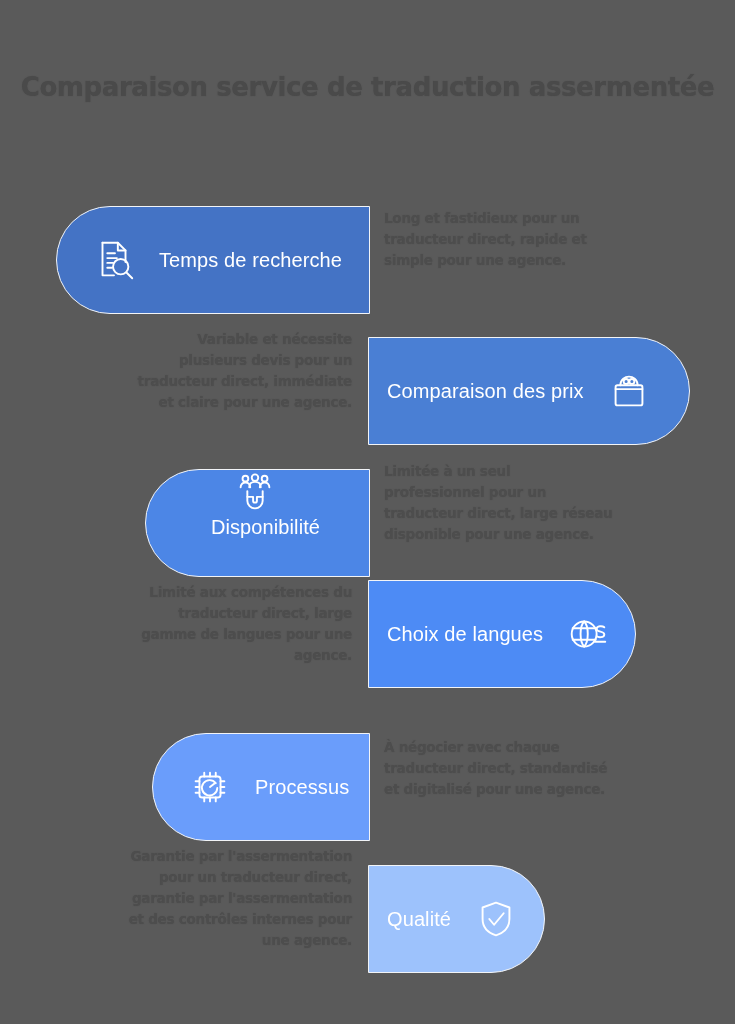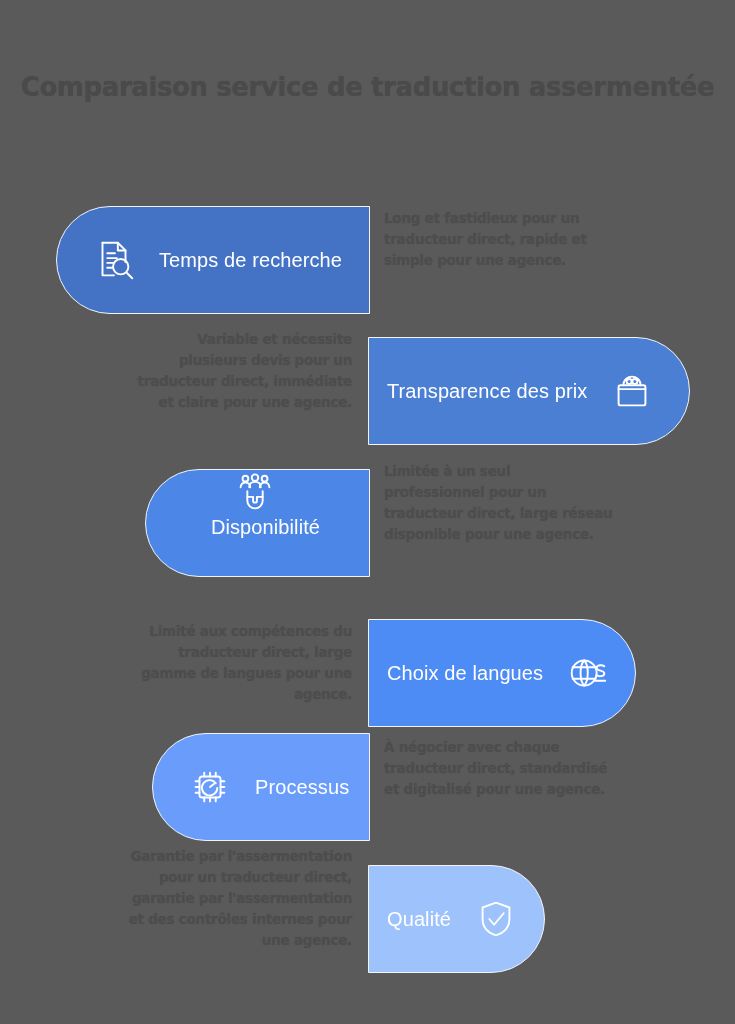--- a/index.html
+++ b/index.html
@@ -121,21 +121,21 @@
           <path d="M37 37 l6 6"></path>
         </svg>
       </span>
       <span class="pill-label">Temps de recherche</span>
     </div>
     <div class="desc align-left" style="left: 384px; top: 26px; width: 215px; color: rgb(77, 77, 77);">Long et fastidieux pour un traducteur direct, rapide et simple pour une agence.</div>
   </div>
 
   <div class="row" style="top:313px">
     <div class="pill right-round icon-last" style="left: 368px; width: 322px; background: rgb(74, 127, 212); border-color: rgb(242, 244, 247); color: rgb(255, 255, 255);">
-      <span class="pill-label">Transparence des prix</span>
+      <span class="pill-label">Comparaison des prix</span>
       <span class="pill-icon">
         <svg viewBox="0 0 48 48" fill="none" stroke="#ffffff" stroke-width="2" stroke-linecap="round" stroke-linejoin="round">
           <rect x="10" y="18" width="28" height="21" rx="2"></rect>
           <path d="M10 22 h28"></path>
           <path d="M15 18 C15 12 20 9 24 9 C28 9 33 12 33 18"></path>
           <circle cx="21" cy="14" r="2.6"></circle>
           <circle cx="27" cy="14" r="2.6"></circle>
         </svg>
       </span>
     </div>
@@ -154,21 +154,21 @@
           <path d="M29 18 c0-3.2 2.4-5 5-5 s5 1.8 5 5"></path>
           <path d="M16 22 v10 a8 8 0 0 0 16 0 V22"></path>
           <path d="M16 28 h6 v4 a2 2 0 0 0 4 0 v-4 h6"></path>
         </svg>
       </span>
       <span class="pill-label">Disponibilité</span>
     </div>
     <div class="desc align-left" style="left: 384px; top: 16px; width: 230px; color: rgb(77, 77, 77);">Limitée à un seul professionnel pour un traducteur direct, large réseau disponible pour une agence.</div>
   </div>
 
-  <div class="row" style="top:595px">
+  <div class="row" style="top:556px">
     <div class="pill right-round icon-last" style="left: 368px; width: 268px; background: rgb(77, 139, 245); border-color: rgb(242, 244, 247); color: rgb(255, 255, 255);">
       <span class="pill-label">Choix de langues</span>
       <span class="pill-icon">
         <svg viewBox="0 0 48 48" fill="none" stroke="#ffffff" stroke-width="2" stroke-linecap="round" stroke-linejoin="round">
           <circle cx="20" cy="24" r="13"></circle>
           <path d="M20 11 c-5 5-5 21 0 26"></path>
           <path d="M20 11 c5 5 5 21 0 26"></path>
           <path d="M8 18 h24 M8 30 h24"></path>
           <path d="M41 17 c-1.8-1.6-8-1.8-8 1.8 c0 3.4 8 2.2 8 5.6 c0 3.6-6.2 3.4-8 1.8"></path>
           <path d="M31 32 h11"></path>

